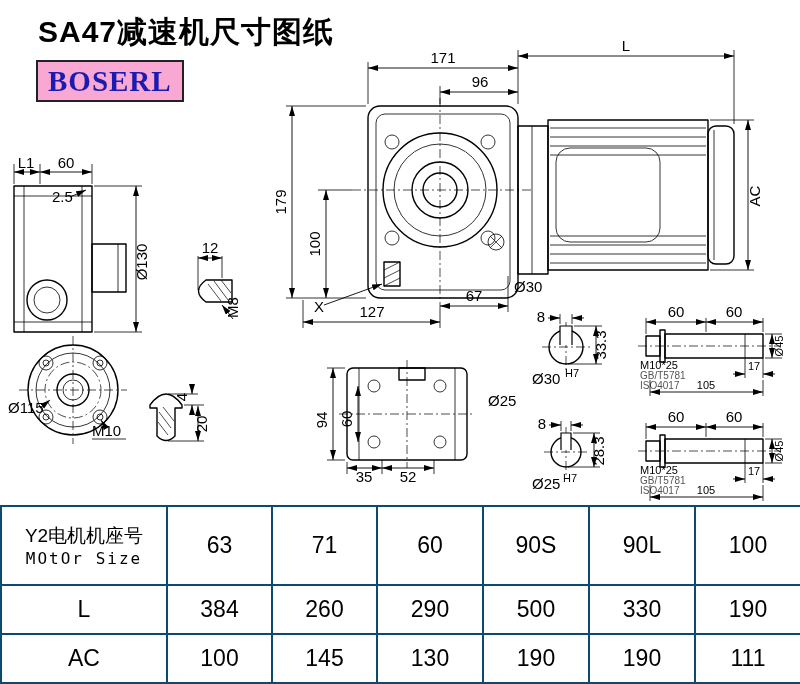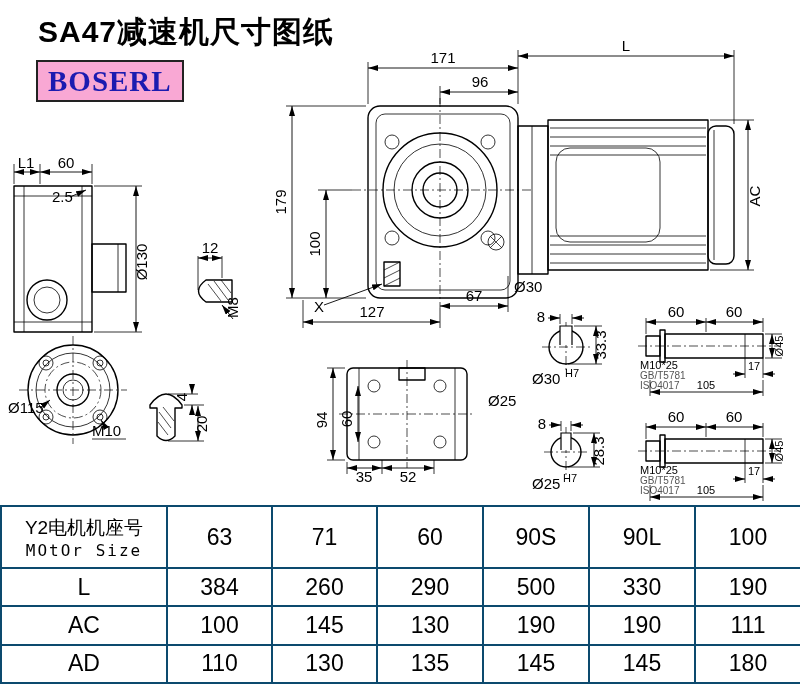--- a/index.html
+++ b/index.html
@@ -367,25 +367,16 @@
       </tr>
       <tr>
         <td>AC</td>
         <td>100</td>
         <td>145</td>
         <td>130</td>
         <td>190</td>
         <td>190</td>
         <td>111</td>
       </tr>
-      <tr>
-        <td>AD</td>
-        <td>110</td>
-        <td>130</td>
-        <td>135</td>
-        <td>145</td>
-        <td>145</td>
-        <td>180</td>
-      </tr>
     </tbody>
   </table>
 
 </div>
 
 </body></html>

